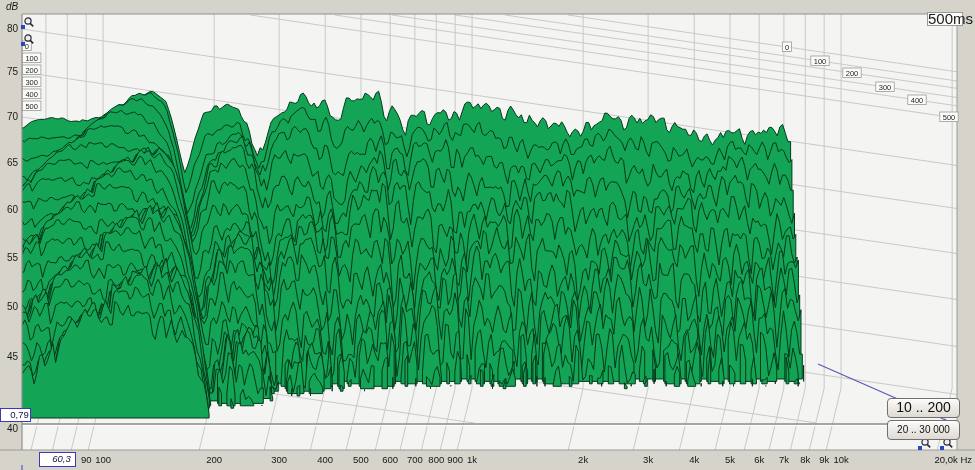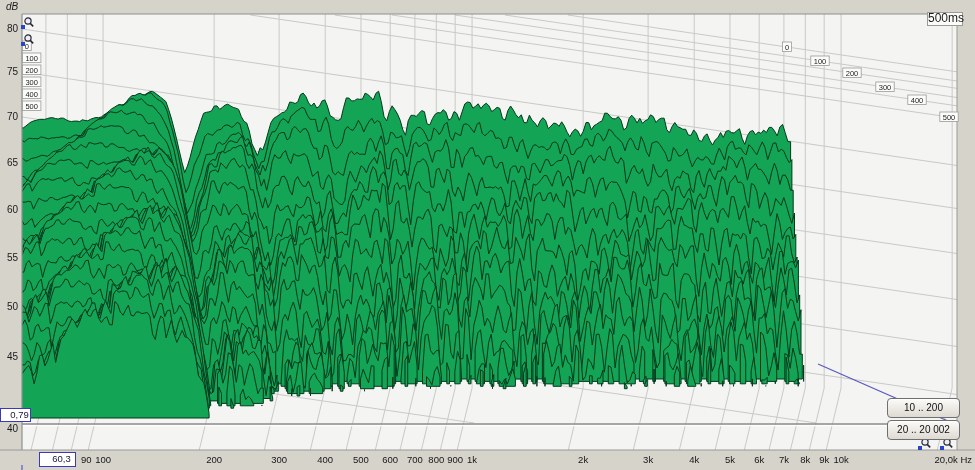--- a/index.html
+++ b/index.html
@@ -1,27 +1,27 @@
 <!DOCTYPE html>
 <html><head>
 <meta charset="utf-8">
 <style>
   html,body{margin:0;padding:0;}
   #app{position:relative;width:975px;height:470px;background:#d6d3cb;
        font-family:"Liberation Sans",sans-serif;overflow:hidden;}
   #chart-svg{position:absolute;left:0;top:0;}
   .hudbox{position:absolute;background:#fbfbf9;border:1px solid #9a9a96;color:#1a1a1a;
-          font-size:12px;line-height:11px;text-align:center;}
+          font-size:15px;line-height:11px;text-align:center;}
   .valuebox{position:absolute;background:#ffffff;border:1px solid #3a3ab8;color:#16163a;
             font-size:9.5px;line-height:12px;text-align:center;padding-left:8px;}
   .btn{position:absolute;background:linear-gradient(#fcfbf9,#dedad2);
        border:1px solid #6f6f6f;border-radius:4px;box-shadow:inset 0 1px 0 #ffffff;
        color:#111;text-align:center;cursor:default;}
   #generate-btn{left:73px;top:431px;width:112px;height:19px;font-size:11px;line-height:18px;}
-  #range-btn-1{left:887px;top:398px;width:71px;height:18px;font-size:10px;line-height:17px;}
+  #range-btn-1{left:887px;top:398px;width:71px;height:18px;font-size:14px;line-height:17px;}
   #range-btn-2{left:887px;top:420px;width:71px;height:18px;font-size:10px;line-height:17px;}
   #db-title{position:absolute;left:6px;top:1px;font-size:10px;color:#1a1a1a;font-style:italic;}
   .zoomicon{position:absolute;width:13px;height:13px;}
 </style>
 </head>
 <body>
 
 <div id="app">
   <svg id="chart-svg" width="975" height="470">
       <rect x="22" y="14" width="935" height="436" fill="#f4f4f2"></rect>
@@ -212,17 +212,17 @@
     <svg width="13" height="13">
       <rect x="0" y="9" width="4" height="4" fill="#2947c4"></rect>
       <circle cx="7" cy="5" r="3.1" fill="#eceef2" stroke="#2a2a3a" stroke-width="1.2"></circle>
       <line x1="9.2" y1="7.4" x2="12.2" y2="10.4" stroke="#2a2a3a" stroke-width="1.6"></line>
     </svg>
   </div>
 
   <div class="hudbox" style="left:927px;top:12px;width:34px;height:12px;">500ms</div>
 
   <div class="valuebox" style="left:0px;top:408px;width:21px;height:12px;">0,79</div>
-  <div class="valuebox" style="left:39px;top:452px;width:27px;height:13px;">60,3</div>
+  <div class="valuebox" style="left:39px;top:452px;width:27px;height:13px;font-style:italic;">60,3</div>
 
   <div id="range-btn-1" class="btn">10 .. 200</div>
-  <div id="range-btn-2" class="btn">20 .. 20 002</div>
+  <div id="range-btn-2" class="btn">20 .. 30 000</div>
 </div>
 
 </body></html>

